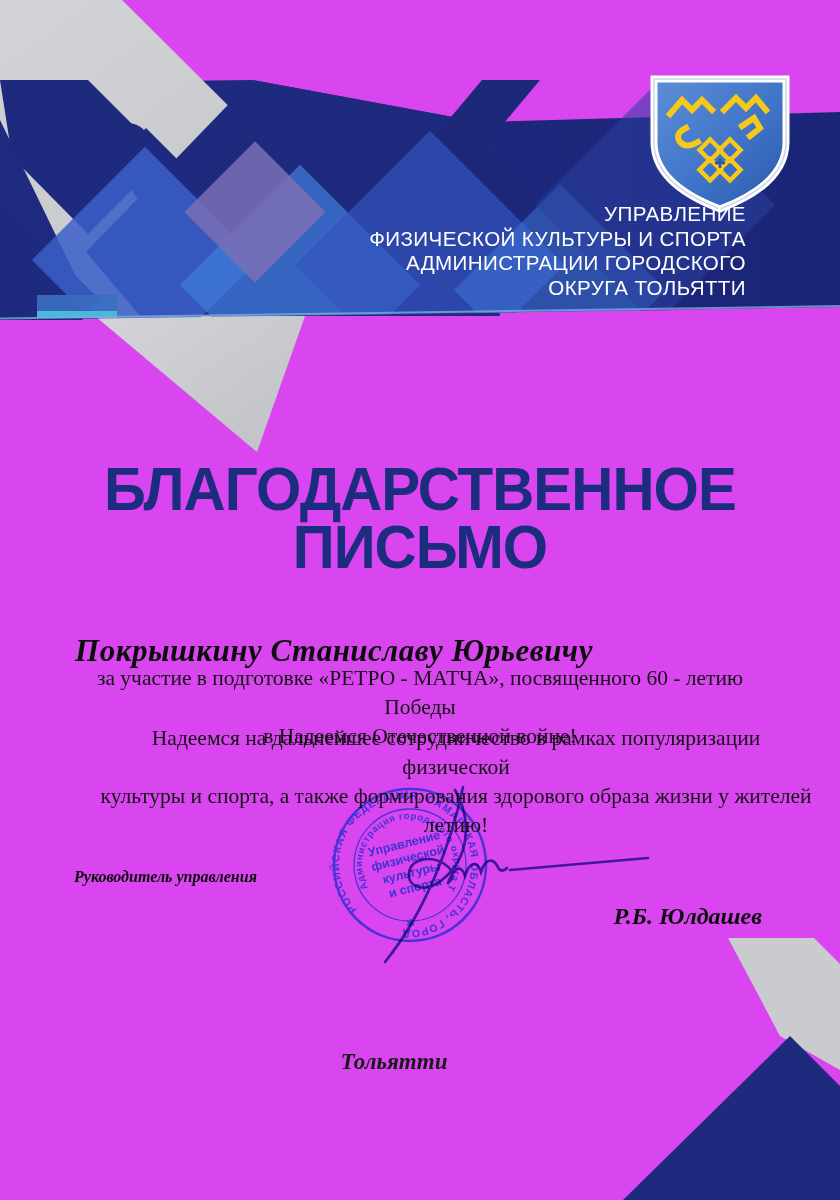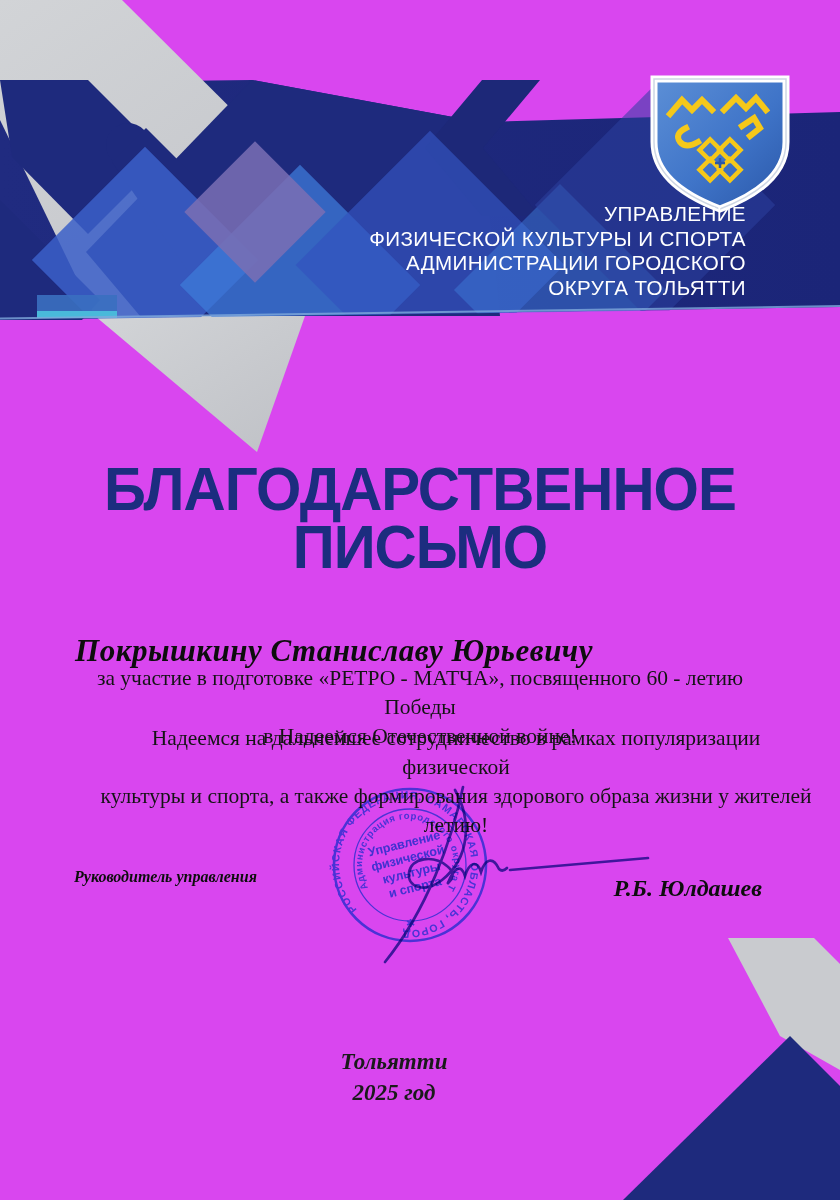--- a/index.html
+++ b/index.html
@@ -40,21 +40,21 @@
     font-size:21.5px;line-height:29px;color:#141414;
   }
   .par1{top:664px;}
   .par2{top:724px;margin-left:36px;}
 
   .sig-position{
     position:absolute;top:868px;left:74px;
     font-size:16px;font-weight:bold;font-style:italic;color:#0d0d0d;
   }
   .sig-name{
-    position:absolute;top:875px;right:78px;
+    position:absolute;top:903px;right:78px;
     font-size:24px;font-weight:bold;font-style:italic;color:#0d0d0d;
   }
 
   .footer{
     position:absolute;top:1046px;left:0;width:788px;text-align:center;
     font-size:23px;line-height:31px;font-weight:bold;font-style:italic;color:#1a1a1a;
   }
 
   .stamp-wrap{position:absolute;left:328px;top:783px;mix-blend-mode:multiply;opacity:.95;}
   .ink-wrap{position:absolute;left:330px;top:778px;mix-blend-mode:multiply;}
@@ -197,16 +197,15 @@
         <path d="M133,9 C122,62 97,132 55,184"></path>
       </g>
     </svg>
   </div>
 
   <div class="sig-position">Руководитель управления</div>
   <div class="sig-name">Р.Б. Юлдашев</div>
 
   <div class="footer">
     <div>Тольятти</div>
-    <div>2025 год</div>
   </div>
 
 </div>
 
 </body></html>

